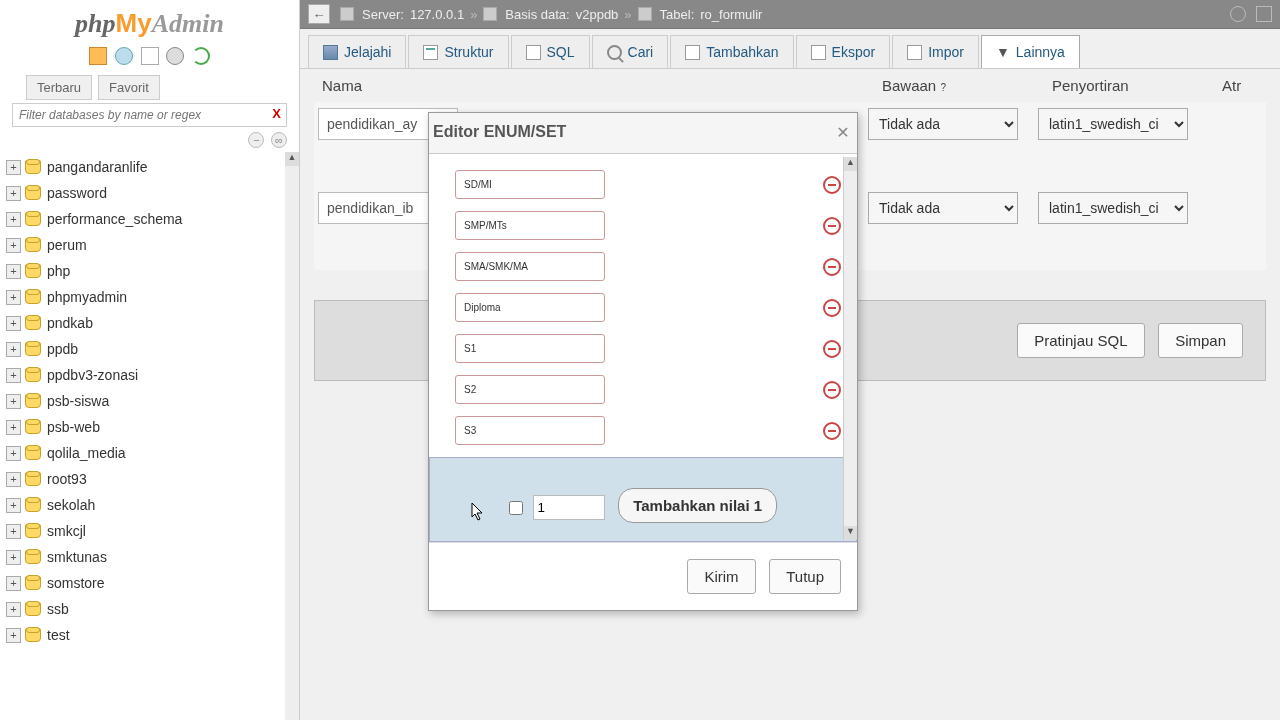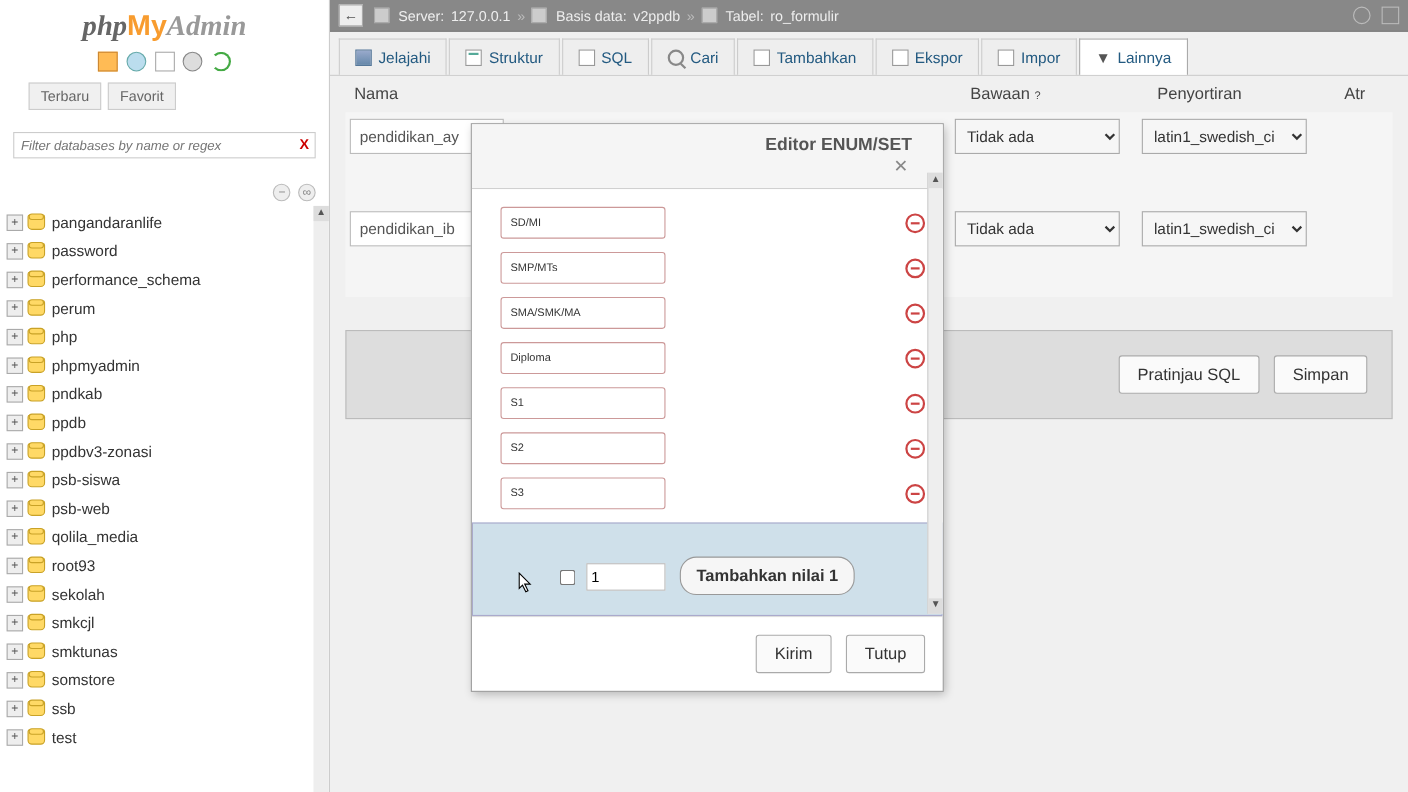--- a/index.html
+++ b/index.html
@@ -8,21 +8,21 @@
 .sidebar { width: 300px; background: #fff; border-right: 1px solid #ccc; display: flex; flex-direction: column; }
 .logo { padding: 8px 0 4px 0; text-align: center; }
 .logo-text { font-size: 26px; font-weight: bold; }
 .logo-php { color: #666; font-family: Georgia, serif; font-style: italic; }
 .logo-my { color: #f89c2f; }
 .logo-admin { color: #999; font-family: Georgia, serif; font-style: italic; }
 .toolbar-icons { text-align: center; padding: 4px 0; }
 .toolbar-icons span { display: inline-block; width: 18px; height: 18px; margin: 0 2px; vertical-align: middle; }
 .tab-row { display: flex; padding: 6px 8px 0 0; gap: 6px; margin-left: 26px; }
 .tab { padding: 4px 10px; border: 1px solid #ccc; background: #f0f0f0; cursor: pointer; color: #666; font-size: 13px; }
-.filter { margin: 20px 12px; position: relative; }
+.filter { margin: 3px 12px; position: relative; }
 .filter input { width: 100%; padding: 4px 24px 4px 6px; border: 1px solid #ccc; font-style: italic; color: #aaa; background: #fff; font-size: 12px; }
 .filter .clear { position: absolute; right: 6px; top: 3px; color: #c00; font-weight: bold; cursor: pointer; }
 .collapse-row { text-align: right; padding: 2px 12px 4px 0; color: #888; }
 .collapse-row span { display:inline-block; width:16px; height:16px; border:1px solid #bbb; border-radius:8px; line-height:14px; text-align:center; font-size:11px; margin-left:3px; background:#eee; }
 .tree { flex: 1; overflow-y: auto; padding: 2px 4px; position: relative; }
 .tree-item { display: flex; align-items: center; padding: 5px 2px; cursor: pointer; }
 .tree-item .plus { width: 15px; height: 15px; border: 1px solid #aaa; background: #eee; text-align: center; line-height: 13px; font-size: 11px; margin-right: 4px; color: #555; }
 .tree-item .dbicon { width: 16px; height: 14px; margin-right: 6px; background: #ffd966; border: 1px solid #c9a227; border-radius: 2px 2px 4px 4px; position: relative; }
 .tree-item .dbicon:before { content:''; position:absolute; top:-2px; left:0; right:0; height:4px; background:#ffd966; border:1px solid #c9a227; border-radius:3px; }
 .tree-item .label { color: #333; font-size: 14px; }
@@ -58,21 +58,21 @@
 .field-row { display:flex; padding: 6px 0; }
 .field-row input.name { width: 140px; padding:7px 8px; border:1px solid #bbb; background:#fff; font-size:14px; color:#555; margin-left: 4px; }
 .field-row .spacer { width: 410px; }
 .field-row select { padding:6px 6px; border:1px solid #aaa; background:#f6f6f6; font-size:14px; color:#333; margin-right: 20px; }
 .field-row .sel1 { width: 150px; }
 .field-row .sel2 { width: 150px; }
 .actions-panel { margin-top: 30px; background:#ddd; border:1px solid #bbb; padding: 22px; text-align:right; }
 .btn { padding: 8px 16px; border:1px solid #aaa; background:#fafafa; font-size:15px; color:#333; cursor:pointer; border-radius:3px; margin-left:10px; }
 
 .modal { position:absolute; left: 428px; top: 112px; width: 430px; background:#fff; border:1px solid #999; box-shadow: 2px 3px 8px rgba(0,0,0,0.25); }
-.modal-header { display:flex; align-items:flex-end; padding: 10px 28px; border-bottom:1px solid #ccc; background:#f5f5f5;flex-direction:column; }
+.modal-header { display:flex; align-items:flex-start; padding: 10px 4px; border-bottom:1px solid #ccc; background:#f5f5f5; }
 .modal-header .title { font-size:16px; font-weight:bold; color:#555; flex:1; }
 .modal-header .close { width:20px; height:20px; color:#888; font-size:16px; text-align:center; cursor:pointer; }
 .modal-body { padding: 4px 10px 10px 26px; max-height: 440px; overflow-y:auto; position:relative; background:#fff; }
 .enum-row { display:flex; align-items:center; margin: 12px 0; }
 .enum-row input { flex:1; padding:8px 8px; border:1px solid #c99; background:#fff; font-size:10px; color:#333; border-radius:3px; }
 .enum-row .remove { width:18px; height:18px; border:2px solid #c44; border-radius:50%; margin-left: -26px; margin-right:8px; position:relative; background:#fff; cursor:pointer; }
 .enum-row .remove:after { content:''; position:absolute; left:3px; right:3px; top:6px; height:2px; background:#c44; }
 .enum-input-wrap { position:relative; flex:1; }
 .enum-input-wrap .remove { position:absolute; right:6px; top:6px; margin:0; }
 .add-section { background:#cfe0ea; border:1px solid #aac; padding: 30px 14px 18px 14px; margin: 10px -10px -10px -26px; text-align:center; }

